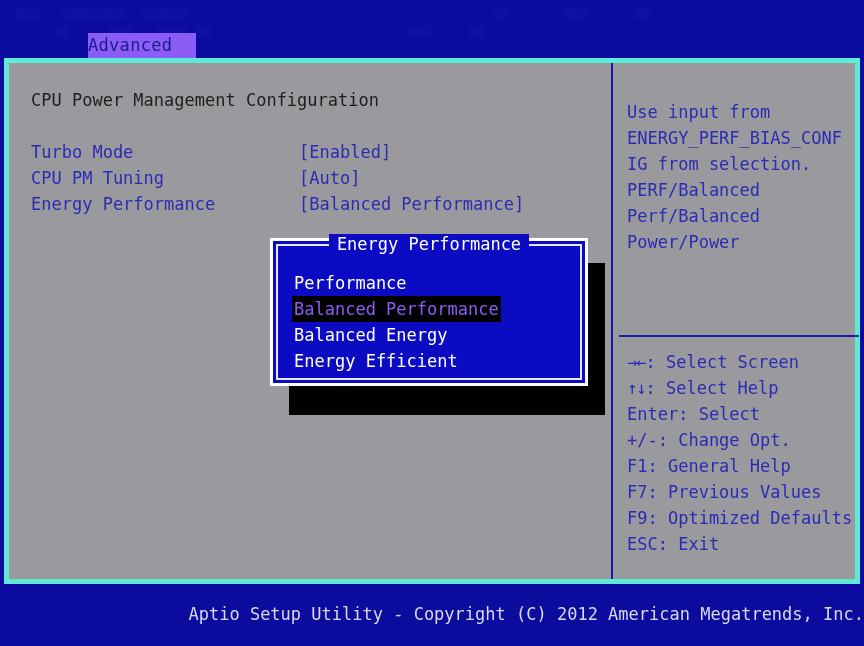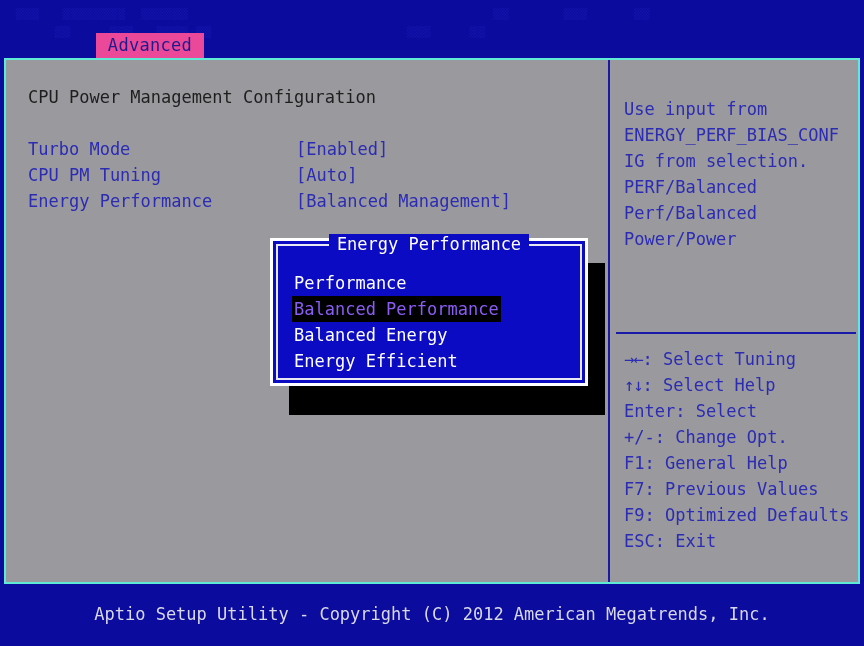--- a/index.html
+++ b/index.html
@@ -37,42 +37,42 @@
     line-height: 12px;
     white-space: pre;
     overflow: hidden;
     filter: blur(0.6px);
   }
   #ghost-top  { top: 8px;  }
   #ghost-mid  { top: 26px; }
 
   #tab-advanced {
     position: absolute;
-    left: 96px;
+    left: 88px;
     top: 33px;
     width: 108px;
     height: 25px;
-    background: #ec4899;
+    background: #8b5cf6;
     color: #1c1c8e;
     font-size: 17px;
     line-height: 25px;
-    text-align: center;
+    text-align: left;
     letter-spacing: 0.3px;
     box-sizing: border-box;
   }
 
   
   #frame {
     position: absolute;
     left: 4px;
     top: 58px;
     width: 856px;
     height: 526px;
     background: #9a9a9e;
-    border: 2px solid #5eead4;
+    border: 5px solid #5eead4;
     box-sizing: border-box;
   }
 
   
   #main-panel {
     position: absolute;
     left: 0; top: 0;
     width: 600px;
     height: 100%;
     box-sizing: border-box;
@@ -225,21 +225,21 @@
     top: 588px;
     width: 864px;
     height: 58px;
     background: #0b0b9e;
   }
   #footer-text {
     position: absolute;
     left: 0;
     top: 14px;
     width: 864px;
-    text-align: center;
+    text-align: right;
     color: #d8d8e8;
     font-size: 17px;
     line-height: 24px;
     white-space: pre;
   }
 </style>
 </head>
 <body>
 
 <div id="screen">
@@ -262,41 +262,41 @@
           <span class="setting-value">[Enabled]</span>
         </div>
 
         <div class="setting-row">
           <span class="setting-label">CPU PM Tuning</span>
           <span class="setting-value">[Auto]</span>
         </div>
 
         <div class="setting-row">
           <span class="setting-label">Energy Performance</span>
-          <span class="setting-value">[Balanced Management]</span>
+          <span class="setting-value">[Balanced Performance]</span>
         </div>
 
       </div>
     </div>
 
     <div id="divider-vertical"></div>
 
     <div id="help-panel">
       <div class="help-line">Use input from</div>
       <div class="help-line">ENERGY_PERF_BIAS_CONF</div>
       <div class="help-line">IG from selection.</div>
       <div class="help-line">PERF/Balanced</div>
       <div class="help-line">Perf/Balanced</div>
       <div class="help-line">Power/Power</div>
     </div>
 
     <div id="divider-horizontal"></div>
 
     <div id="keys-list">
-      <div class="key-line"><span class="key-glyph">→←</span><span>: Select Tuning</span></div>
+      <div class="key-line"><span class="key-glyph">→←</span><span>: Select Screen</span></div>
 
       <div class="key-line"><span class="key-glyph">↑↓</span><span>: Select Help</span></div>
 
       <div class="key-line">Enter: Select</div>
       <div class="key-line">+/-: Change Opt.</div>
       <div class="key-line">F1: General Help</div>
       <div class="key-line">F7: Previous Values</div>
       <div class="key-line">F9: Optimized Defaults</div>
       <div class="key-line">ESC: Exit</div>
     </div>

